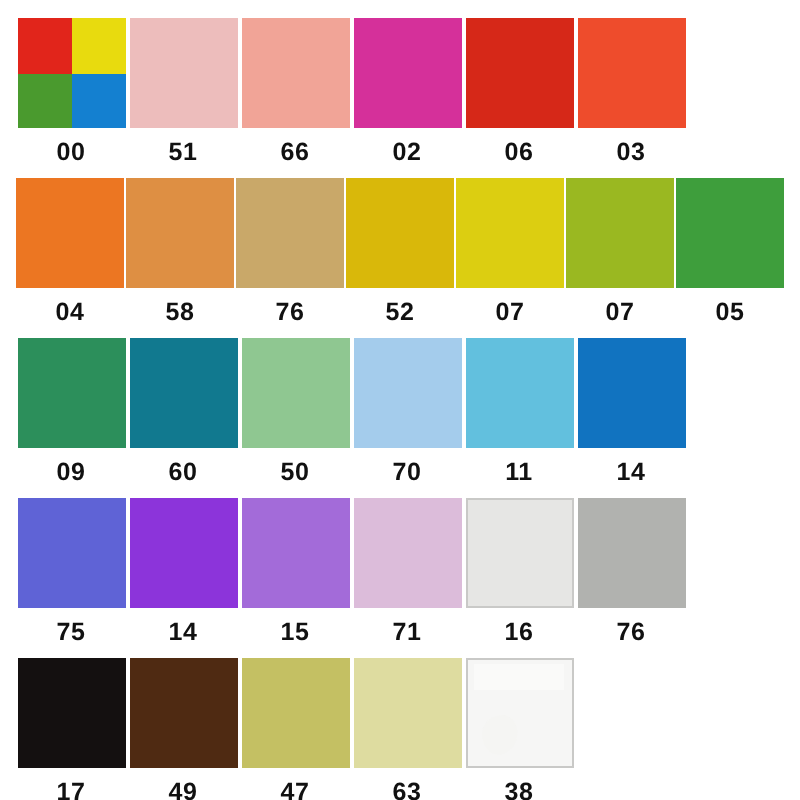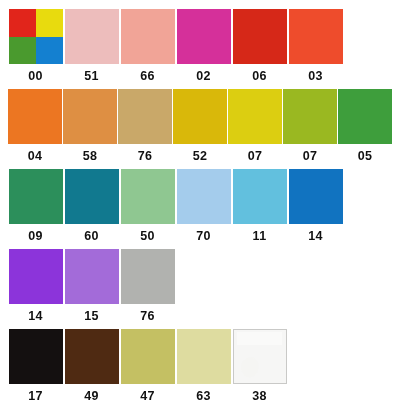--- a/index.html
+++ b/index.html
@@ -178,26 +178,38 @@
         <div class="swatch-chip" style="background: rgb(98, 192, 222);"></div>
         <div class="swatch-label">11</div>
       </div>
       <div class="swatch-cell">
         <div class="swatch-chip" style="background: rgb(17, 115, 192);"></div>
         <div class="swatch-label">14</div>
       </div>
     </div>
     <div class="swatch-row">
       <div class="swatch-cell">
+        <div class="swatch-chip" style="background: rgb(95, 99, 214);"></div>
+        <div class="swatch-label">75</div>
+      </div>
+      <div class="swatch-cell">
         <div class="swatch-chip" style="background: rgb(140, 52, 218);"></div>
         <div class="swatch-label">14</div>
       </div>
       <div class="swatch-cell">
         <div class="swatch-chip" style="background: rgb(163, 107, 217);"></div>
         <div class="swatch-label">15</div>
+      </div>
+      <div class="swatch-cell">
+        <div class="swatch-chip" style="background: rgb(220, 188, 218);"></div>
+        <div class="swatch-label">71</div>
+      </div>
+      <div class="swatch-cell">
+        <div class="swatch-chip bordered" style="background: rgb(230, 230, 228);"></div>
+        <div class="swatch-label">16</div>
       </div>
       <div class="swatch-cell">
         <div class="swatch-chip" style="background: rgb(177, 178, 175);"></div>
         <div class="swatch-label">76</div>
       </div>
     </div>
     <div class="swatch-row">
       <div class="swatch-cell">
         <div class="swatch-chip" style="background: rgb(20, 16, 16);"></div>
         <div class="swatch-label">17</div>

